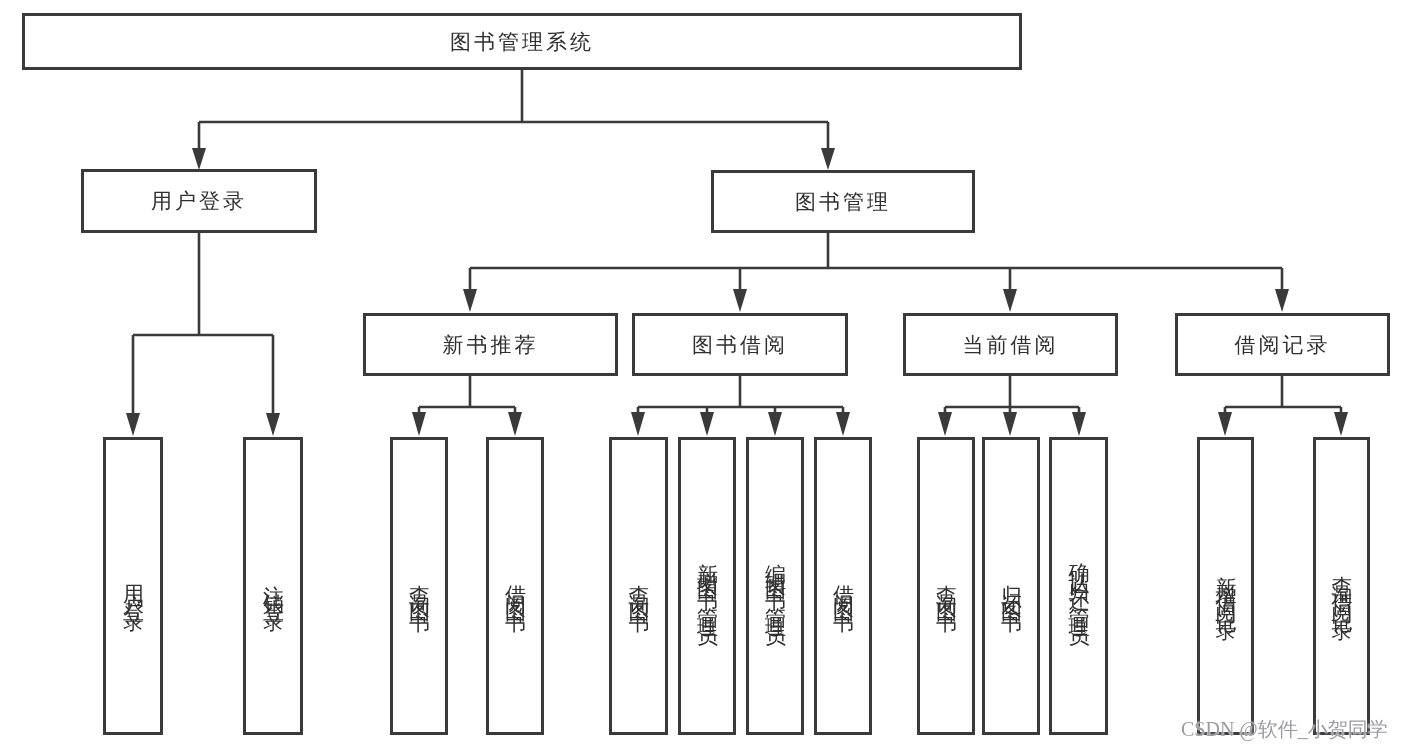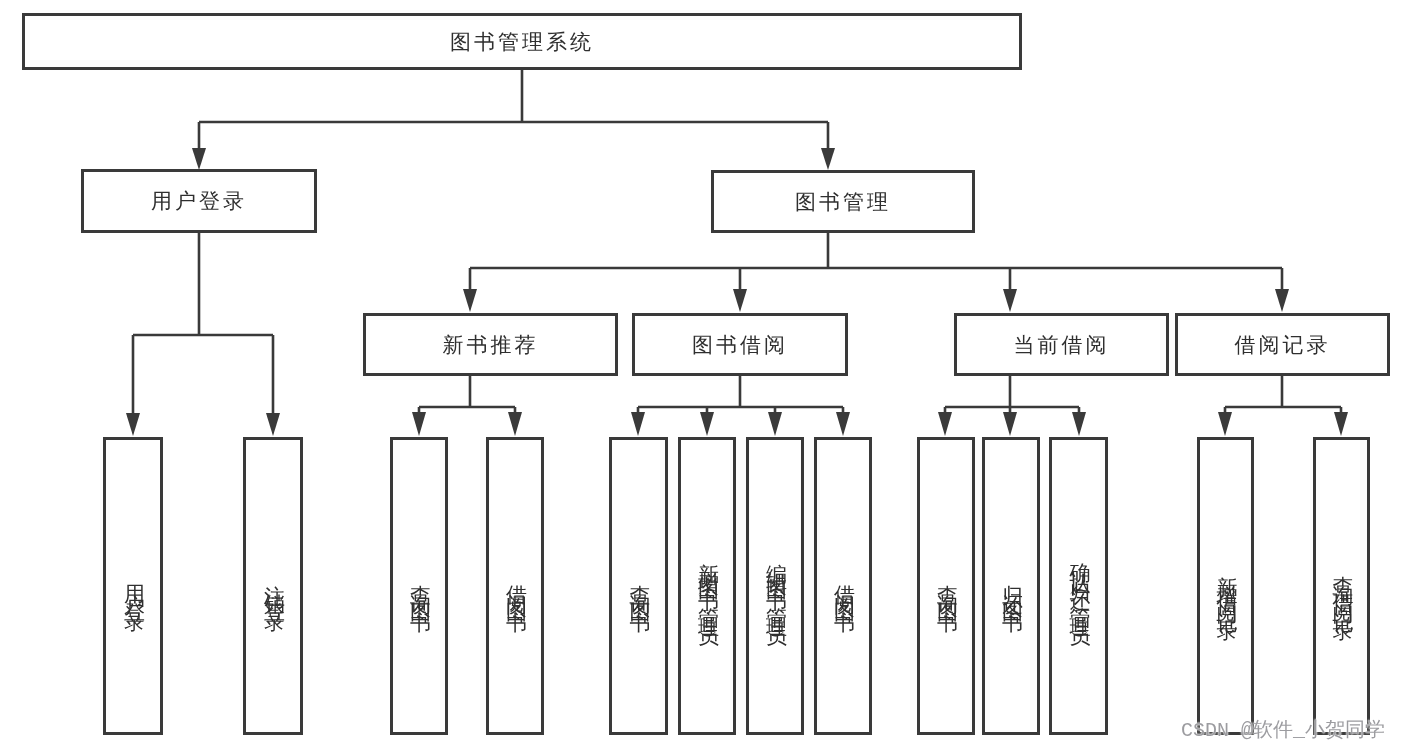--- a/index.html
+++ b/index.html
@@ -5,21 +5,21 @@
   html, body {
     margin: 0;
     padding: 0;
     background: #ffffff;
   }
   .stage {
     position: relative;
     width: 1405px;
     height: 747px;
     background: #ffffff;
-    font-family: Liberation Mono, monospace;
+    font-family: Liberation Serif, serif;
     overflow: hidden;
   }
   .connectors {
     position: absolute;
     left: 0;
     top: 0;
   }
   .connectors path {
     stroke: #3a3a3a;
     stroke-width: 2.6;
@@ -114,21 +114,21 @@
   <div class="box h-box" style="left:711px;top:170px;width:264px;height:63px">
     <span>图书管理</span>
   </div>
 
   <div class="box h-box" style="left:363px;top:313px;width:255px;height:63px">
     <span>新书推荐</span>
   </div>
   <div class="box h-box" style="left:632px;top:313px;width:216px;height:63px">
     <span>图书借阅</span>
   </div>
-  <div class="box h-box" style="left:954px;top:313px;width:215px;height:63px">
+  <div class="box h-box" style="left:903px;top:313px;width:215px;height:63px">
     <span>当前借阅</span>
   </div>
   <div class="box h-box" style="left:1175px;top:313px;width:215px;height:63px">
     <span>借阅记录</span>
   </div>
 
   <div class="box v-box" style="left:103px;top:437px;width:60px;height:298px">
     <span>用户登录</span>
   </div>
   <div class="box v-box" style="left:243px;top:437px;width:60px;height:298px">

